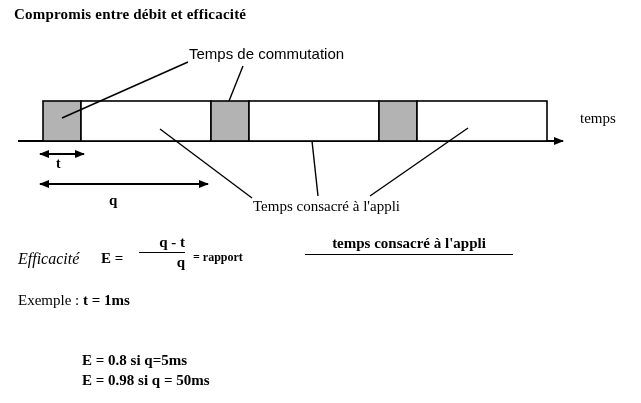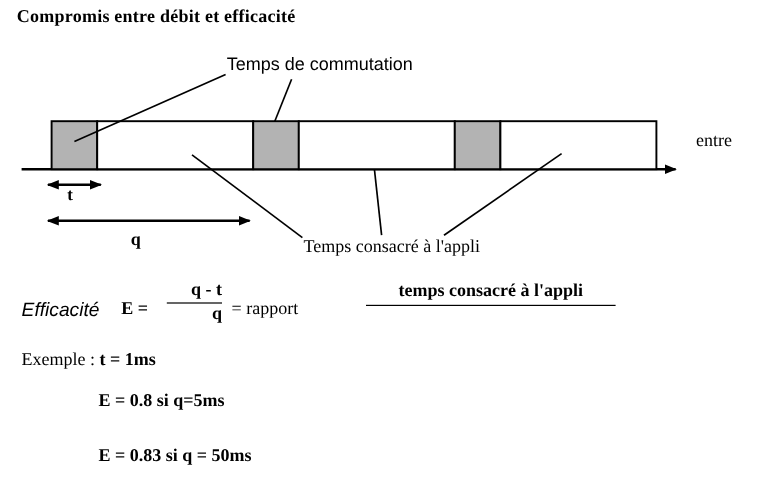--- a/index.html
+++ b/index.html
@@ -77,21 +77,21 @@
     left: 18px;
     top: 240px;
     width: 600px;
     height: 44px;
   }
   .f-eff {
     left: 0px;
     top: 10px;
     font-style: italic;
     font-size: 16px;
-    font-family: Liberation Sans, sans-serif;
+    font-family: Liberation Serif, serif;
   }
   .f-e {
     left: 83px;
     top: 10px;
     font-weight: bold;
     font-size: 15px;
   }
   .f-frac1 {
     left: 121px;
     top: -6px;
@@ -103,43 +103,43 @@
     font-size: 15px;
     line-height: 17px;
   }
   .f-bar {
     border-top: 1.5px solid #000;
     margin: 1px 0 1px 0;
   }
   .f-rapport {
     left: 175px;
     top: 10px;
-    font-weight: normal;
-    font-size: 15px;
+    font-weight: bold;
+    font-size: 12px;
   }
   .f-frac2 {
     left: 287px;
     top: -6px;
     width: 208px;
     text-align: center;
   }
   .f-frac2 .num, .f-frac2 .den {
     font-weight: bold;
     font-size: 15px;
     line-height: 19px;
   }
 
   
   .ex-line {
     font-size: 15px;
     font-family: "Liberation Serif", serif;
   }
   .ex-line b { font-weight: bold; }
   #ex0 { left: 18px; top: 292px; }
-  #ex1 { left: 82px; top: 326px; text-align: center; }
+  #ex1 { left: 82px; top: 352px; text-align: center; }
   #ex2 { left: 82px; top: 372px; }
 </style>
 </head>
 <body>
 
 <div id="root">
 
   <div class="abs" id="title">Compromis entre débit et efficacité</div>
 
   <svg class="abs" id="diagram" viewBox="0 0 641 403">
@@ -183,21 +183,21 @@
       <line x1="40" y1="154" x2="84" y2="154" stroke="#000" stroke-width="2.2" marker-start="url(#arrStart)" marker-end="url(#arrEnd)"></line>
     </g>
 
     <g>
       <line x1="40" y1="184" x2="208" y2="184" stroke="#000" stroke-width="2.2" marker-start="url(#arrStart)" marker-end="url(#arrEnd)"></line>
     </g>
   </svg>
 
   <div class="abs lbl-commutation">Temps de commutation</div>
   <div class="abs lbl-appli">Temps consacré à l'appli</div>
-  <div class="abs lbl-temps">entre</div>
+  <div class="abs lbl-temps">temps</div>
   <div class="abs lbl-t">t</div>
   <div class="abs lbl-q">q</div>
 
   <div class="abs" id="formula">
     <div class="abs f-eff">Efficacité</div>
     <div class="abs f-e">E =</div>
 
     <div class="abs f-frac1">
       <div class="num">q - t</div>
       <div class="f-bar"></div>
@@ -207,15 +207,15 @@
     <div class="abs f-rapport">= rapport</div>
 
     <div class="abs f-frac2">
       <div class="num">temps consacré à l'appli</div>
       <div class="f-bar"></div>
     </div>
   </div>
 
   <div class="abs ex-line" id="ex0">Exemple : <b>t = 1ms</b></div>
   <div class="abs ex-line" id="ex1"><b>E = 0.8 si q=5ms</b></div>
-  <div class="abs ex-line" id="ex2"><b>E = 0.83 si q = 50ms</b></div>
+  <div class="abs ex-line" id="ex2"><b>E = 0.98 si q = 50ms</b></div>
 
 </div>
 
 </body></html>

